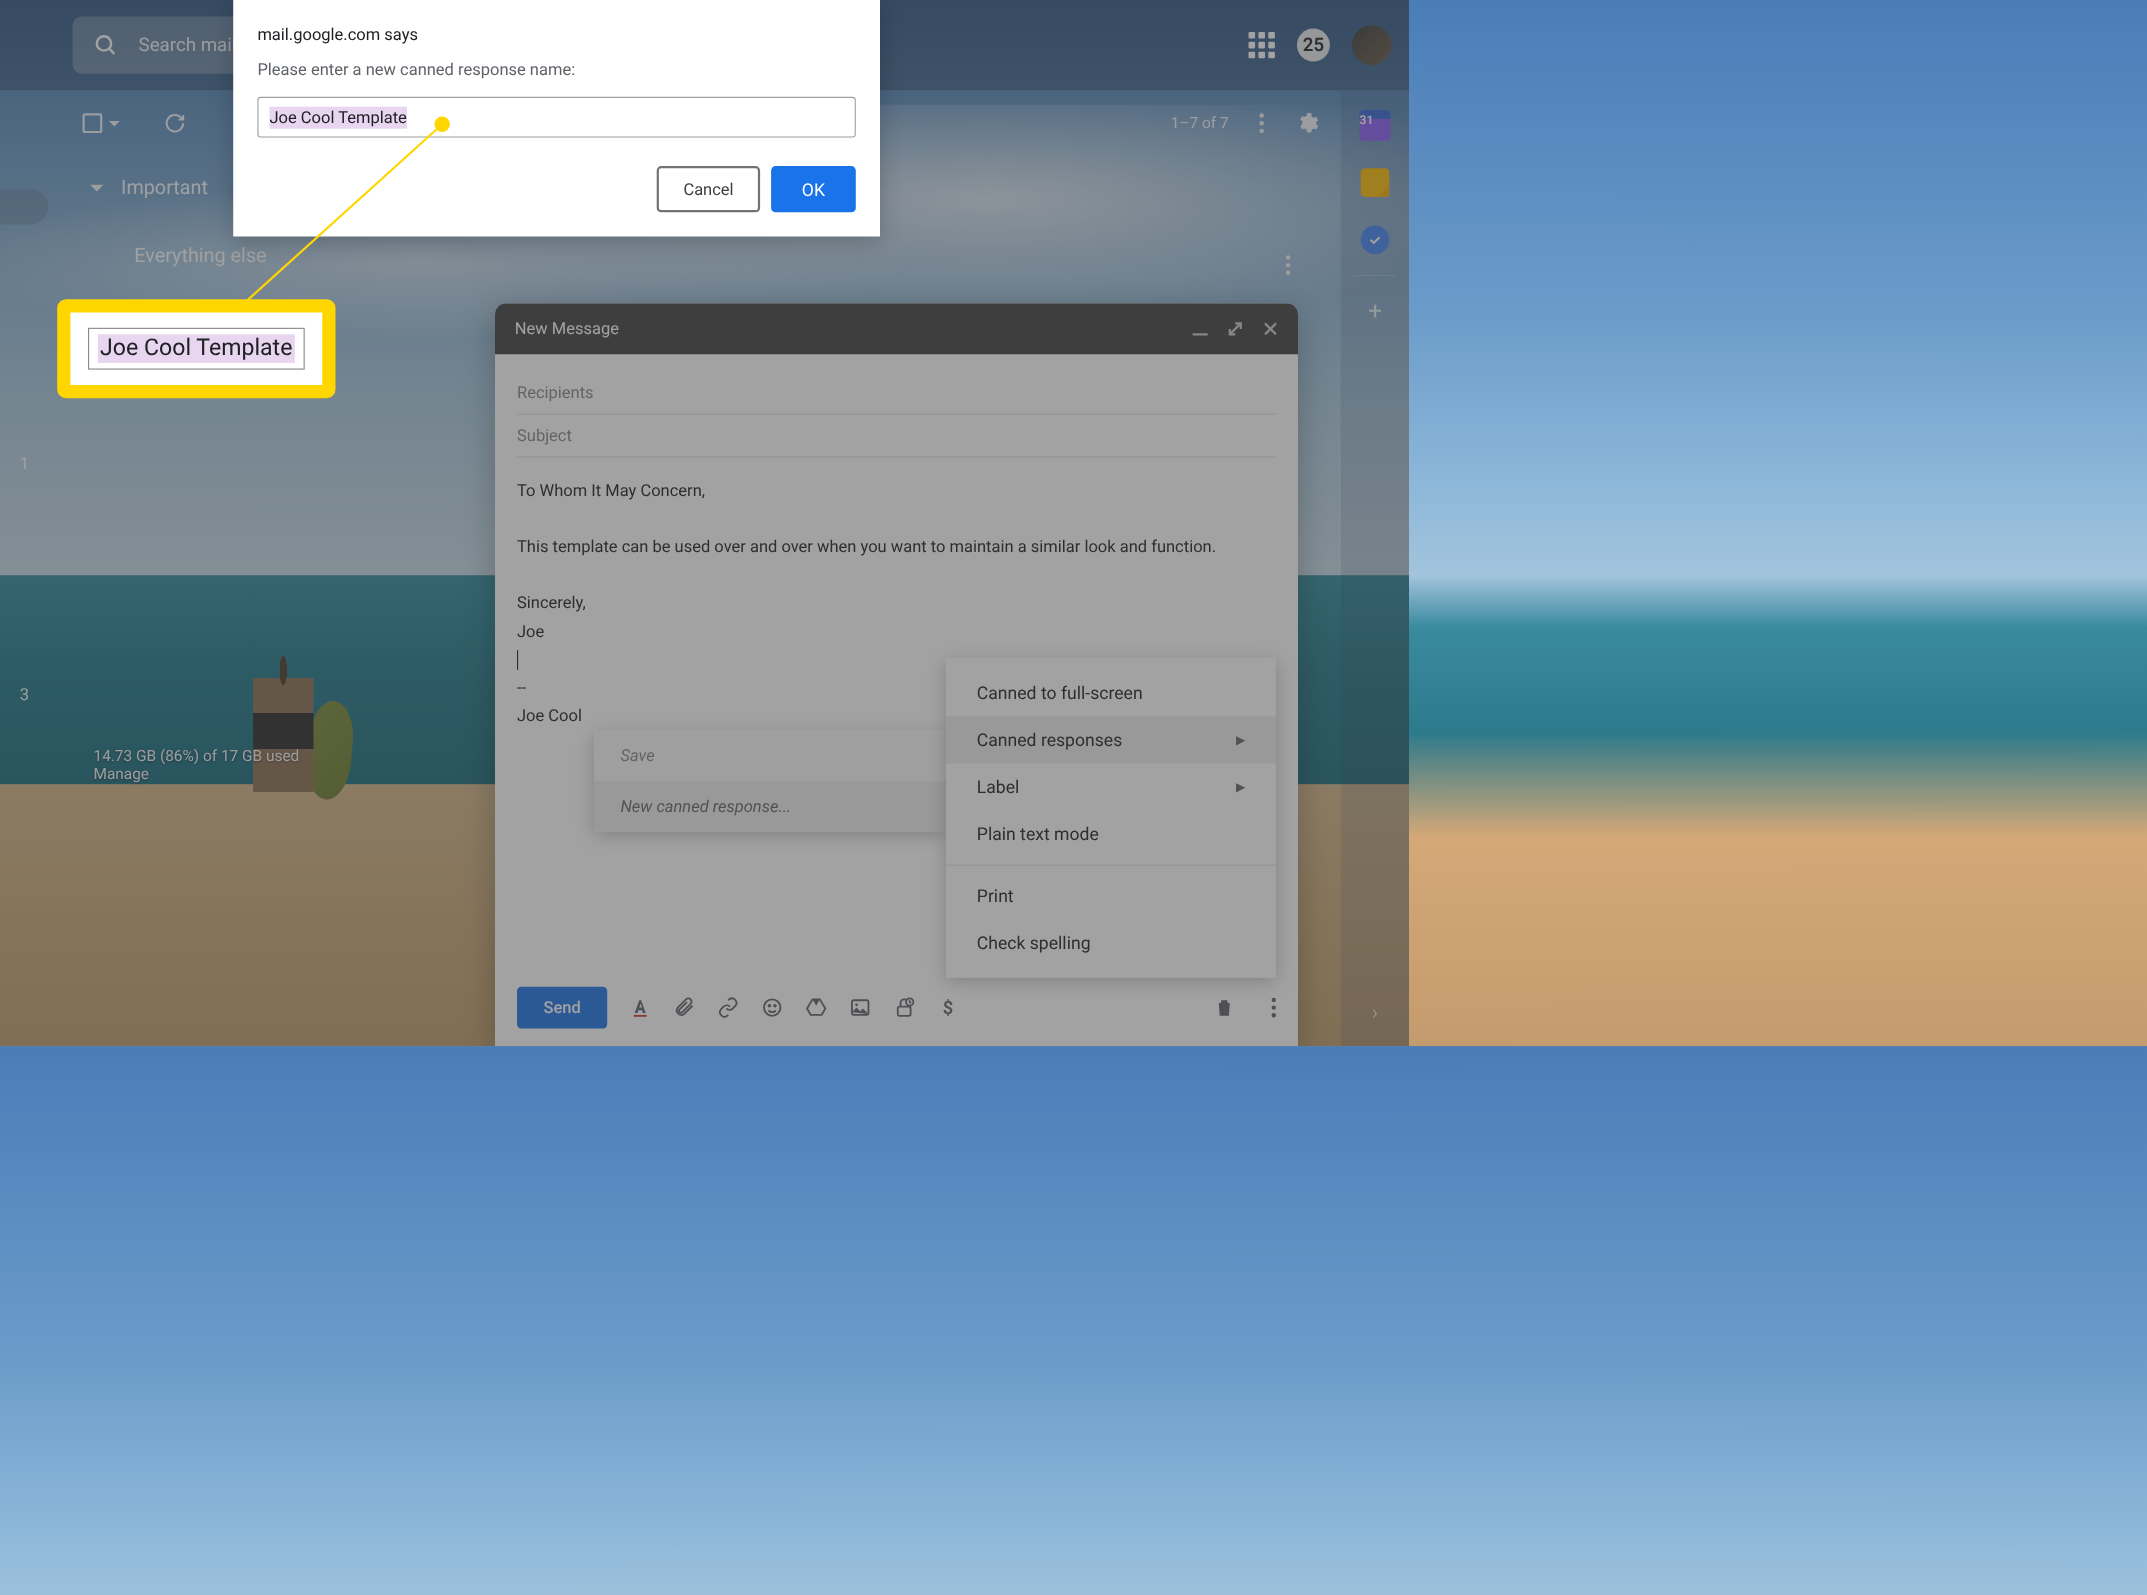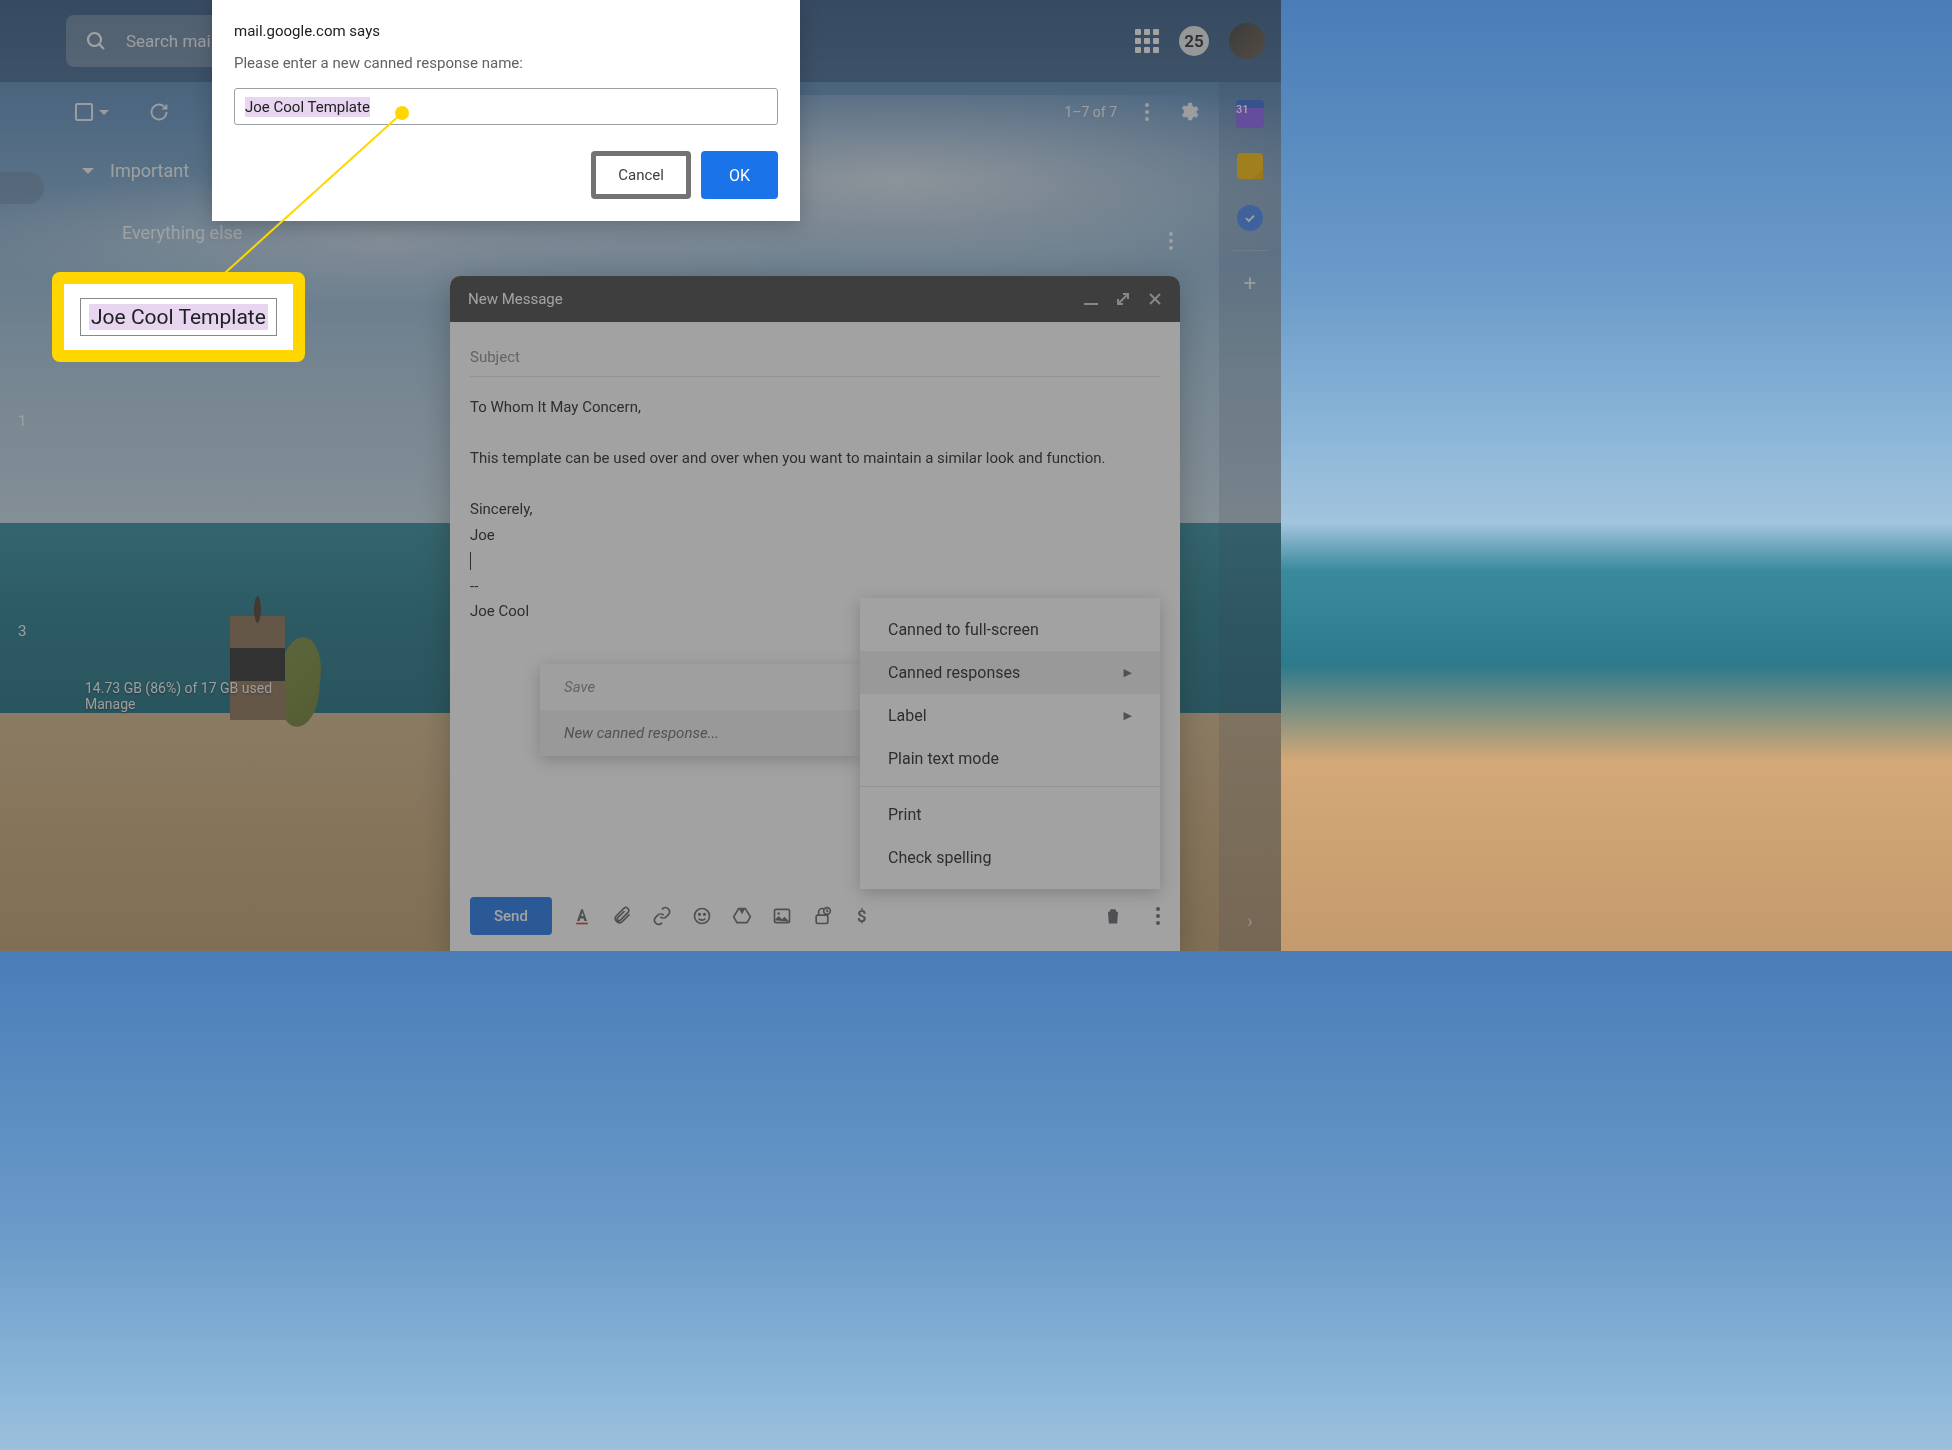--- a/index.html
+++ b/index.html
@@ -89,21 +89,21 @@
 .context-menu .mitem .arrow { margin-left: auto; font-size: 11px; color: #666; }
 .context-menu .divider { height: 1px; background: #e0e0e0; margin: 6px 0; }
 
 
 .dialog { position: absolute; top: 0; left: 212px; width: 588px; background: #fff; padding: 22px 22px 22px 22px; box-shadow: 0 4px 20px rgba(0,0,0,0.2); z-index: 20; }
 .dialog-title { font-size: 15px; color: #202124; margin-bottom: 14px; }
 .dialog-prompt { font-size: 15px; color: #5f6368; margin-bottom: 16px; }
 .dialog-input-wrap { border: 1px solid #9aa0a6; border-radius: 3px; padding: 8px 10px; margin-bottom: 26px; position: relative; }
 .dialog-input-text { background: #e8d5f0; font-size: 15px; color: #202124; display: inline; padding: 1px 0; }
 .dialog-buttons { display: flex; justify-content: flex-end; gap: 10px; }
-.btn-cancel { border: 5px solid #737373; background: #fff; color: #3c4043; border-radius: 4px; padding: 10px 22px; font-size: 15px; cursor: pointer; }
+.btn-cancel { border: 2px solid #737373; background: #fff; color: #3c4043; border-radius: 4px; padding: 10px 22px; font-size: 15px; cursor: pointer; }
 .btn-ok { background: #1a73e8; color: #fff; border: none; border-radius: 4px; padding: 10px 28px; font-size: 16px; cursor: pointer; }
 .callout-dot { position: absolute; top: 106px; left: 395px; width: 14px; height: 14px; background: #ffd600; border-radius: 50%; z-index: 26; }
 .callout-box { position: absolute; top: 272px; left: 52px; background: #fff; border: 12px solid #ffd600; border-radius: 8px; padding: 14px 16px; z-index: 26; }
 .callout-box-inner { border: 1px solid #888; padding: 6px 8px; }
 .callout-text { background: #e8d5f0; font-size: 21px; color: #202124; padding: 1px 2px; }
 
 
 .dim-overlay { position: absolute; inset: 0; background: rgba(60,60,60,0.48); z-index: 18; }
 
 svg { display: block; }
@@ -219,20 +219,21 @@
           <polyline points="7 2 12 2 12 7"></polyline>
           <polyline points="2 7 2 12 7 12"></polyline>
         </svg>
       <svg width="14" height="14" viewBox="0 0 14 14" stroke="#ccc" stroke-width="2">
           <line x1="2" y1="2" x2="12" y2="12"></line>
           <line x1="12" y1="2" x2="2" y2="12"></line>
         </svg>
     </div>
   </div>
   <div class="compose-body">
+    <div class="compose-field">Recipients</div>
     <div class="compose-field">Subject</div>
     <div class="compose-content">
       <div>To Whom It May Concern,</div>
       <br>
       <div>This template can be used over and over when you want to maintain a similar look and function.</div>
       <br>
       <div>Sincerely,</div>
       <div>Joe</div>
       <div><span class="compose-cursor"></span></div>
       <div>--</div>

